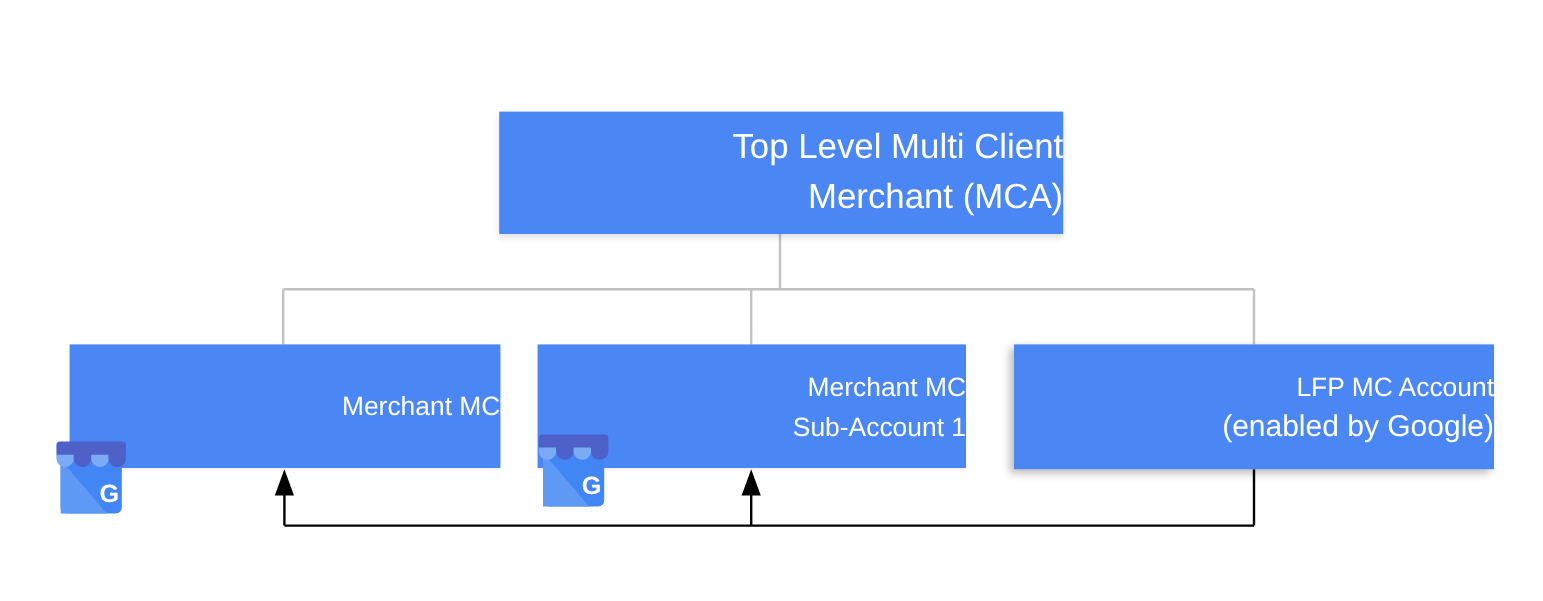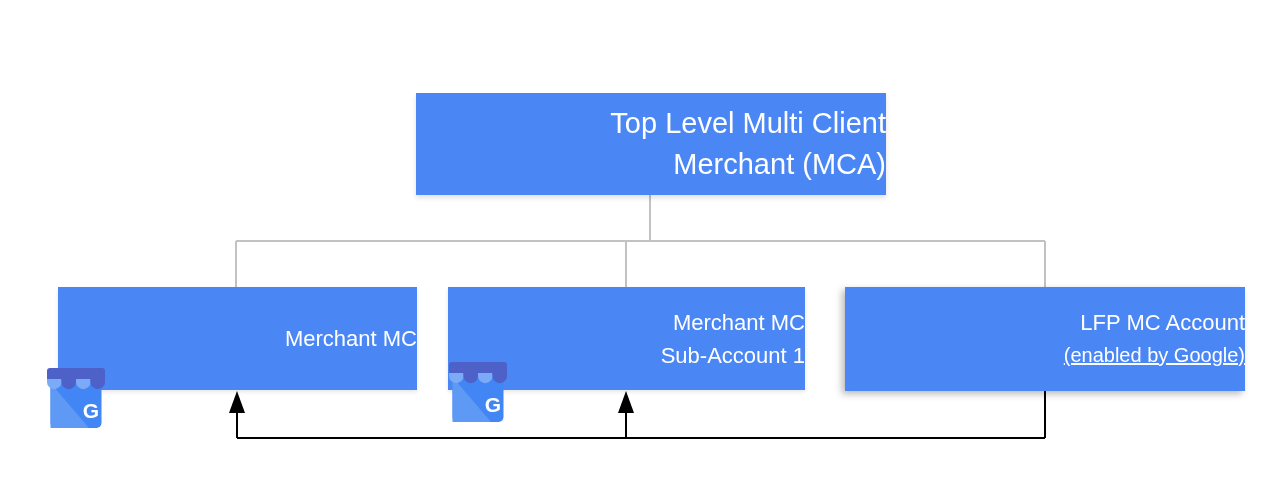--- a/index.html
+++ b/index.html
@@ -32,21 +32,21 @@
   #sub-node-2{
     left:448px;top:287px;width:357px;height:103px;
     font-size:22px;line-height:33px;
     box-shadow:0 2px 4px rgba(0,0,0,0.10);
   }
   #lfp-node{
     left:845px;top:287px;width:400px;height:104px;
     font-size:22px;line-height:33px;
     box-shadow:-3px 3px 7px rgba(0,0,0,0.28);
   }
-  #lfp-node .l2{font-size:20px;text-decoration:underline;}
+  #lfp-node .l2{font-size:25px;}
   .biz-icon{position:absolute;width:64px;height:66px;}
   #biz-icon-1{left:44px;top:366px;}
   #biz-icon-2{left:446px;top:360px;}
 </style>
 </head>
 <body>
 
 <div id="canvas">
 
   <svg id="connectors" viewBox="0 0 1286 501" xmlns="http://www.w3.org/2000/svg">

